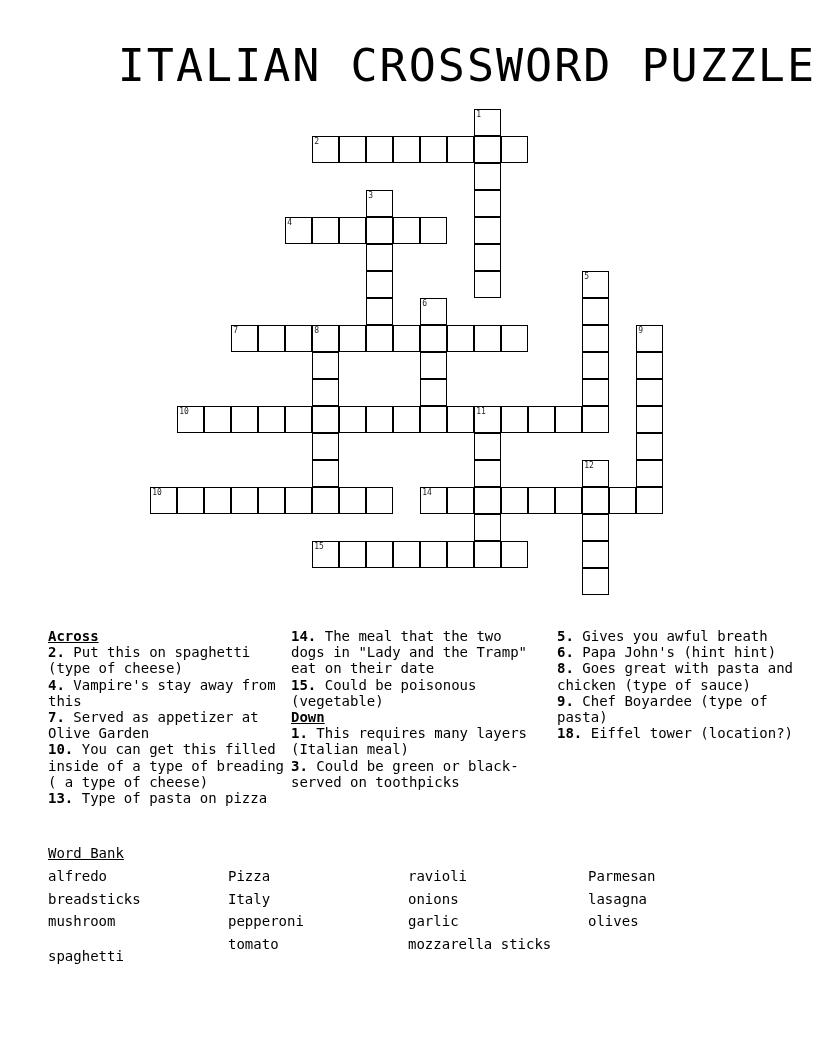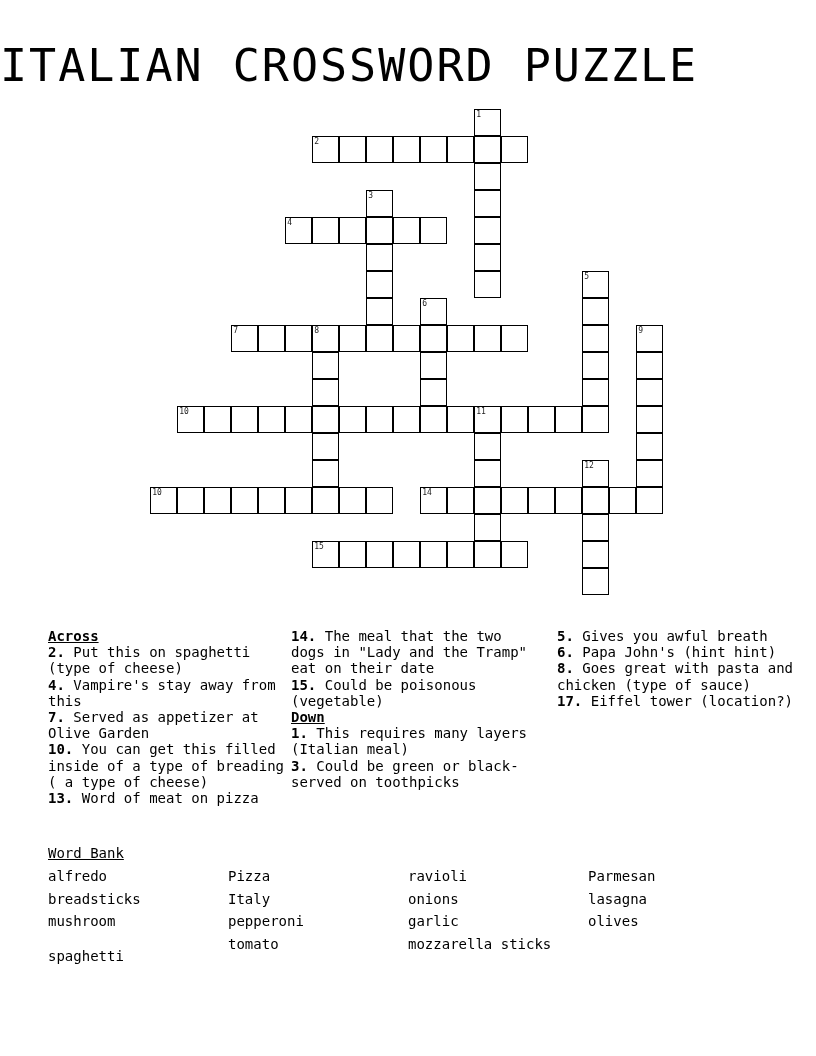--- a/index.html
+++ b/index.html
@@ -1,17 +1,17 @@
 <!DOCTYPE html>
 <html><head>
 <meta charset="utf-8">
 <style>
   html, body { margin: 0; padding: 0; background: #ffffff; }
   body { width: 816px; height: 1056px; position: relative; overflow: hidden; color: #000; font-family: "DejaVu Sans Mono", "Liberation Mono", monospace; }
-  .title { position: absolute; left: 0; top: 38px; width: 816px; text-align: left; font-size: 45px; letter-spacing: 2px; line-height: 56px; font-family: "DejaVu Sans Mono", monospace; }
+  .title { position: absolute; left: 0; top: 38px; width: 816px; text-align: right; font-size: 45px; letter-spacing: 2px; line-height: 56px; font-family: "DejaVu Sans Mono", monospace; }
   .grid { position: absolute; left: 0; top: 0; width: 816px; height: 620px; }
   .cell { position: absolute; width: 27px; height: 27px; box-sizing: border-box; border: 1.5px solid #000; background: #fff; margin-left: -0.75px; margin-top: -0.75px; }
   .cell .num { position: absolute; left: 1px; top: 0px; font-size: 8px; line-height: 9px; color: #222; font-family: "DejaVu Sans Mono", monospace; }
   .clues { position: absolute; top: 628px; font-size: 14px; line-height: 16.2px; width: 240px; }
   .clues .hdr { font-weight: bold; text-decoration: underline; display: block; margin: 0; }
   .clue { display: block; }
   .clue b { font-weight: bold; }
   .col1 { left: 48px; }
   .col2 { left: 291px; }
   .col3 { left: 533px; margin-left: 24px; }
@@ -158,36 +158,37 @@
     <div class="cell" style="left: 583px; top: 542px;"></div>
     <div class="cell" style="left: 583px; top: 569px;"></div>
   </div>
 
 <div class="clues col1">
   <span class="hdr">Across</span>
   <span class="clue"><b>2.</b><span> Put this on spaghetti (type of cheese)</span></span>
   <span class="clue"><b>4.</b><span> Vampire's stay away from this</span></span>
   <span class="clue"><b>7.</b><span> Served as appetizer at Olive Garden</span></span>
   <span class="clue"><b>10.</b><span> You can get this filled inside of a type of breading ( a type of cheese)</span></span>
-  <span class="clue"><b>13.</b><span> Word of meat on pizza</span></span>
+  <span class="clue"><b>13.</b><span> Type of pasta on pizza</span></span>
 </div>
 
 <div class="clues col2">
   <span class="clue"><b>14.</b><span> The meal that the two dogs in "Lady and the Tramp" eat on their date</span></span>
   <span class="clue"><b>15.</b><span> Could be poisonous (vegetable)</span></span>
   <span class="hdr">Down</span>
   <span class="clue"><b>1.</b><span> This requires many layers (Italian meal)</span></span>
   <span class="clue"><b>3.</b><span> Could be green or black- served on toothpicks</span></span>
 </div>
 
 <div class="clues col3">
   <span class="clue"><b>5.</b><span> Gives you awful breath</span></span>
   <span class="clue"><b>6.</b><span> Papa John's (hint hint)</span></span>
   <span class="clue"><b>8.</b><span> Goes great with pasta and chicken (type of sauce)</span></span>
-  <span class="clue"><b>17.</b><span> Eiffel tower (location?)</span></span>
+  <span class="clue"><b>9.</b><span> Chef Boyardee (type of pasta)</span></span>
+  <span class="clue"><b>18.</b><span> Eiffel tower (location?)</span></span>
 </div>
 
 <div class="wb-hdr">Word Bank</div>
 <div class="wb">
   <span class="wb-item" style="left:0px;top:0px">alfredo</span>
   <span class="wb-item" style="left:180px;top:0px">Pizza</span>
   <span class="wb-item" style="left:360px;top:0px">ravioli</span>
   <span class="wb-item" style="left:540px;top:0px">Parmesan</span>
   <span class="wb-item" style="left:0px;top:23px">breadsticks</span>
   <span class="wb-item" style="left:180px;top:23px">Italy</span>

